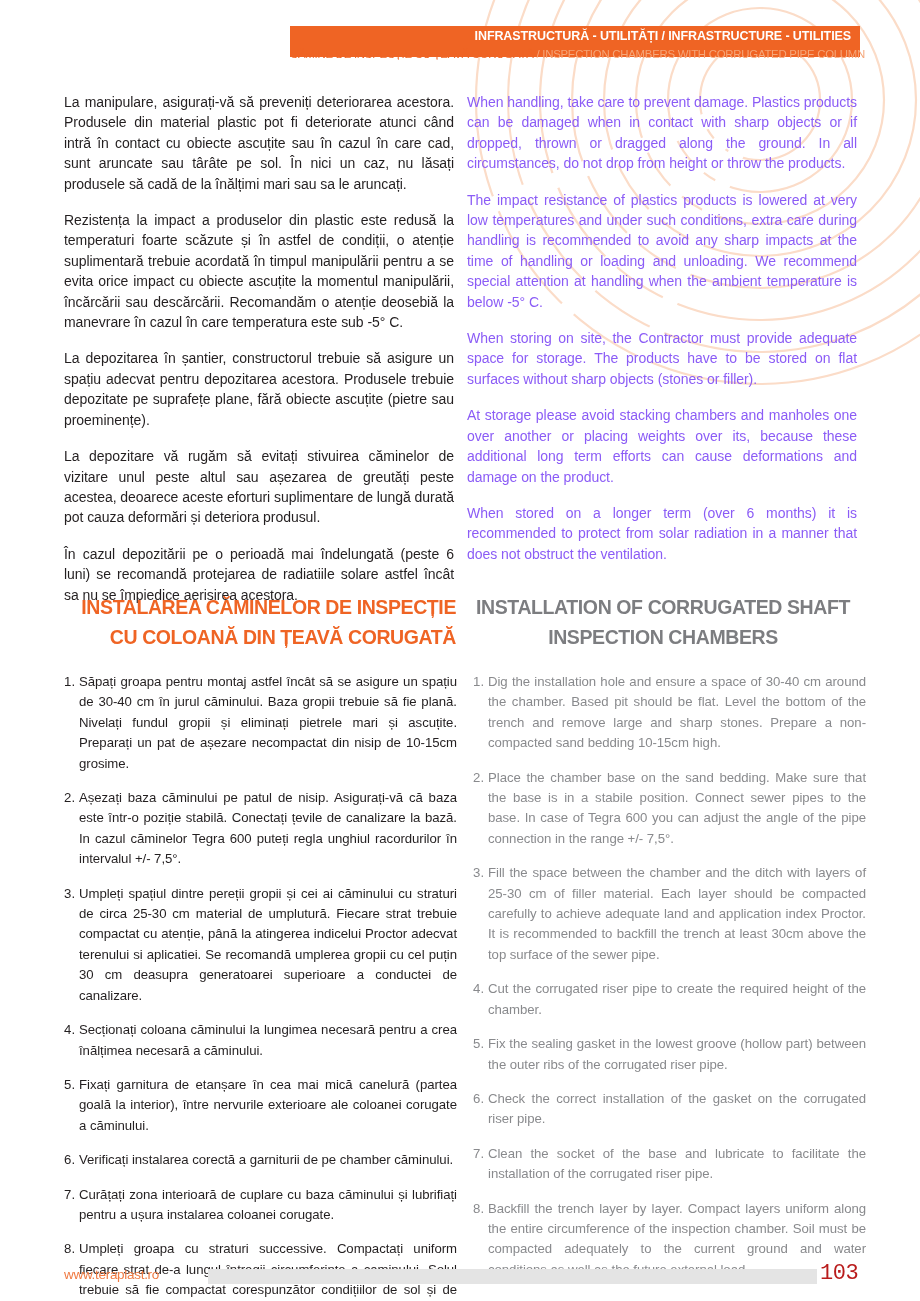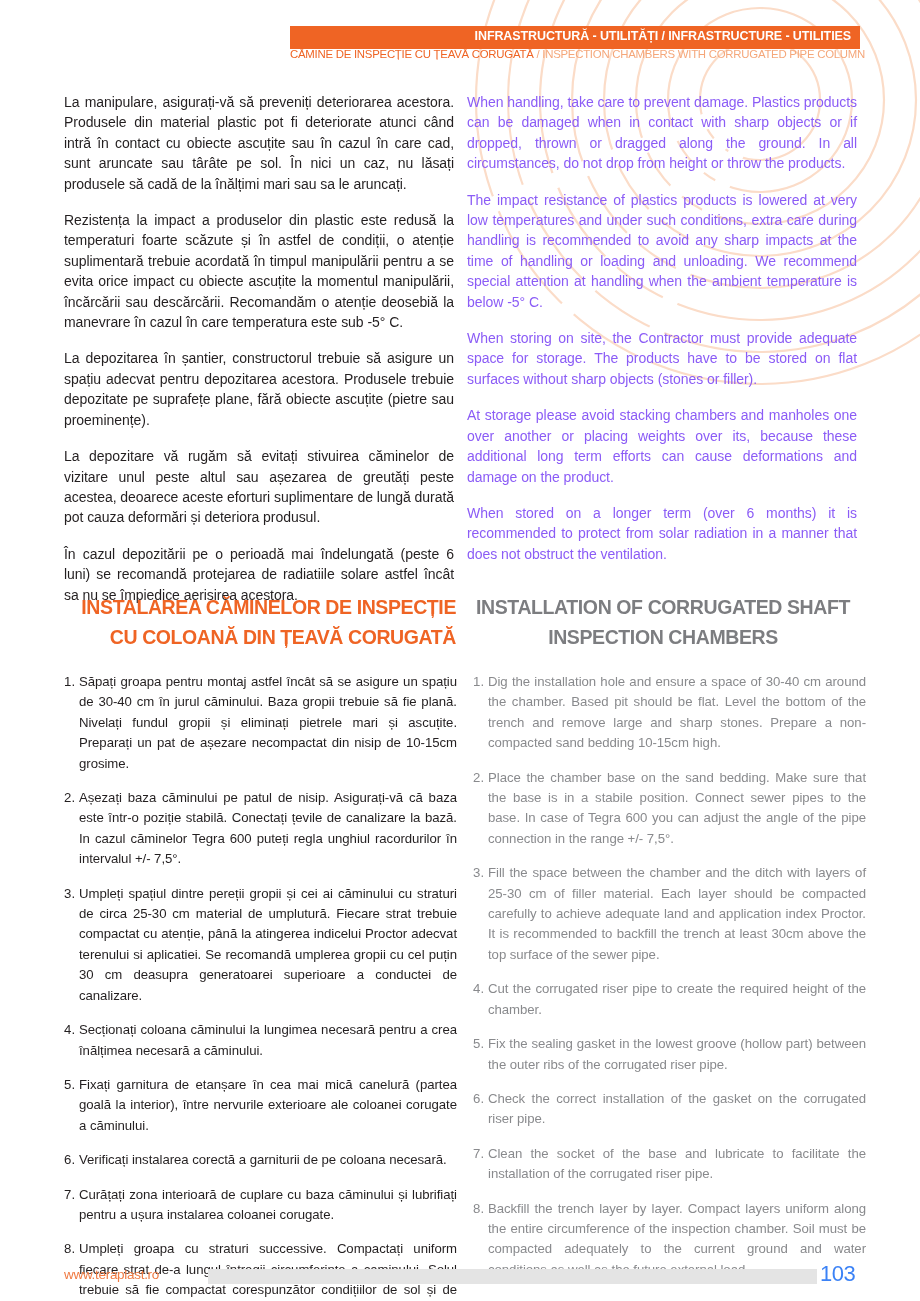--- a/index.html
+++ b/index.html
@@ -71,21 +71,21 @@
     position: absolute;
     left: 84px; top: 32px;
     font-size: 10.2px;
     color: #1b4e87;
     letter-spacing: -0.1px;
   }
 
   #header-bar {
     position: absolute;
     left: 290px; top: 26px;
-    width: 570px; height: 23px;
+    width: 570px; height: 31px;
     background: #ef6424;
     color: #ffffff;
     font-size: 12.5px;
     font-weight: bold;
     letter-spacing: -0.1px;
     text-align: right;
     line-height: 20px;
     padding-right: 9px;
     white-space: nowrap;
     overflow: hidden;
@@ -202,22 +202,23 @@
     position: absolute;
     left: 208px; top: 20px;
     width: 609px; height: 15px;
     background: #e4e4e4;
   }
   #footer-page {
     position: absolute;
     left: 820px; top: 12px;
     width: 56px;
     font-size: 22px;
-    color: #3b82f6;
+    color: #b91c1c;
     letter-spacing: -0.5px;
+    font-family: Liberation Mono, monospace;
   }
 </style>
 </head>
 <body>
 
 <svg id="deco-arcs" viewBox="0 0 620 620" fill="none">
   <g stroke="#fbdcc8" stroke-width="2.2" fill="none">
     <circle cx="310" cy="310" r="60"></circle>
     <circle cx="310" cy="310" r="92"></circle>
     <circle cx="310" cy="310" r="124"></circle>
@@ -266,21 +267,21 @@
   <div class="sec-title" id="sec-title-en">INSTALLATION OF CORRUGATED SHAFT INSPECTION CHAMBERS</div>
 </div>
 
 <div id="lists">
   <ol class="olist" id="olist-ro">
     <li><span class="num">1.</span><span>Săpați groapa pentru montaj astfel încât să se asigure un spațiu de 30-40 cm în jurul căminului. Baza gropii trebuie să fie plană. Nivelați fundul gropii și eliminați pietrele mari și ascuțite. Preparați un pat de așezare necompactat din nisip de 10-15cm grosime.</span></li>
     <li><span class="num">2.</span><span>Așezați baza căminului pe patul de nisip. Asigurați-vă că baza este într-o poziție stabilă. Conectați țevile de canalizare la bază. In cazul căminelor Tegra 600 puteți regla unghiul racordurilor în intervalul +/- 7,5°.</span></li>
     <li><span class="num">3.</span><span>Umpleți spațiul dintre pereții gropii și cei ai căminului cu straturi de circa 25-30 cm material de umplutură. Fiecare strat trebuie compactat cu atenție, până la atingerea indicelui Proctor adecvat terenului si aplicatiei. Se recomandă umplerea gropii cu cel puțin 30 cm deasupra generatoarei superioare a conductei de canalizare.</span></li>
     <li><span class="num">4.</span><span>Secționați coloana căminului la lungimea necesară pentru a crea înălțimea necesară a căminului.</span></li>
     <li><span class="num">5.</span><span>Fixați garnitura de etanșare în cea mai mică canelură (partea goală la interior), între nervurile exterioare ale coloanei corugate a căminului.</span></li>
-    <li><span class="num">6.</span><span>Verificați instalarea corectă a garniturii de pe coloana necesară.</span></li>
+    <li><span class="num">6.</span><span>Verificați instalarea corectă a garniturii de pe chamber căminului.</span></li>
     <li><span class="num">7.</span><span>Curățați zona interioară de cuplare cu baza căminului și lubrifiați pentru a ușura instalarea coloanei corugate.</span></li>
     <li><span class="num">8.</span><span>Umpleți groapa cu straturi successive. Compactați uniform fiecare strat de-a lungul întregii circumferințe a caminului. Solul trebuie să fie compactat corespunzător condițiilor de sol și de apă actuale, precum și viitoarei sarcini externe.</span></li>
   </ol>
 
   <ol class="olist" id="olist-en">
     <li><span class="num">1.</span><span>Dig the installation hole and ensure a space of 30-40 cm around the chamber. Based pit should be flat. Level the bottom of the trench and remove large and sharp stones. Prepare a non-compacted sand bedding 10-15cm high.</span></li>
     <li><span class="num">2.</span><span>Place the chamber base on the sand bedding. Make sure that the base is in a stabile position. Connect sewer pipes to the base. In case of Tegra 600 you can adjust the angle of the pipe connection in the range +/- 7,5°.</span></li>
     <li><span class="num">3.</span><span>Fill the space between the chamber and the ditch  with layers of 25-30 cm of filler material. Each layer should be compacted carefully to achieve adequate land and application index Proctor. It is recommended to backfill the trench at least 30cm above the top surface of the sewer pipe.</span></li>
     <li><span class="num">4.</span><span>Cut the corrugated riser pipe to create the required height of the chamber.</span></li>
     <li><span class="num">5.</span><span>Fix the sealing gasket in the lowest groove (hollow part) between the outer ribs of the corrugated riser pipe.</span></li>

